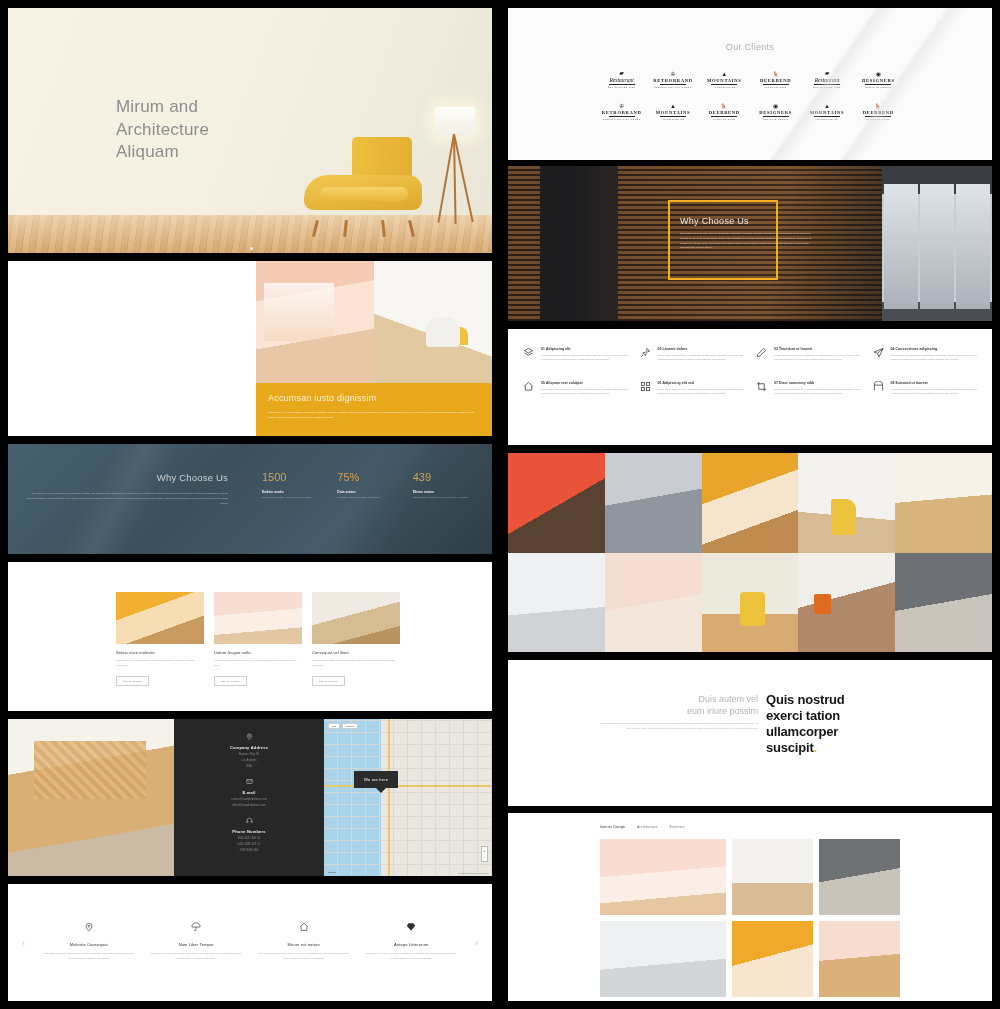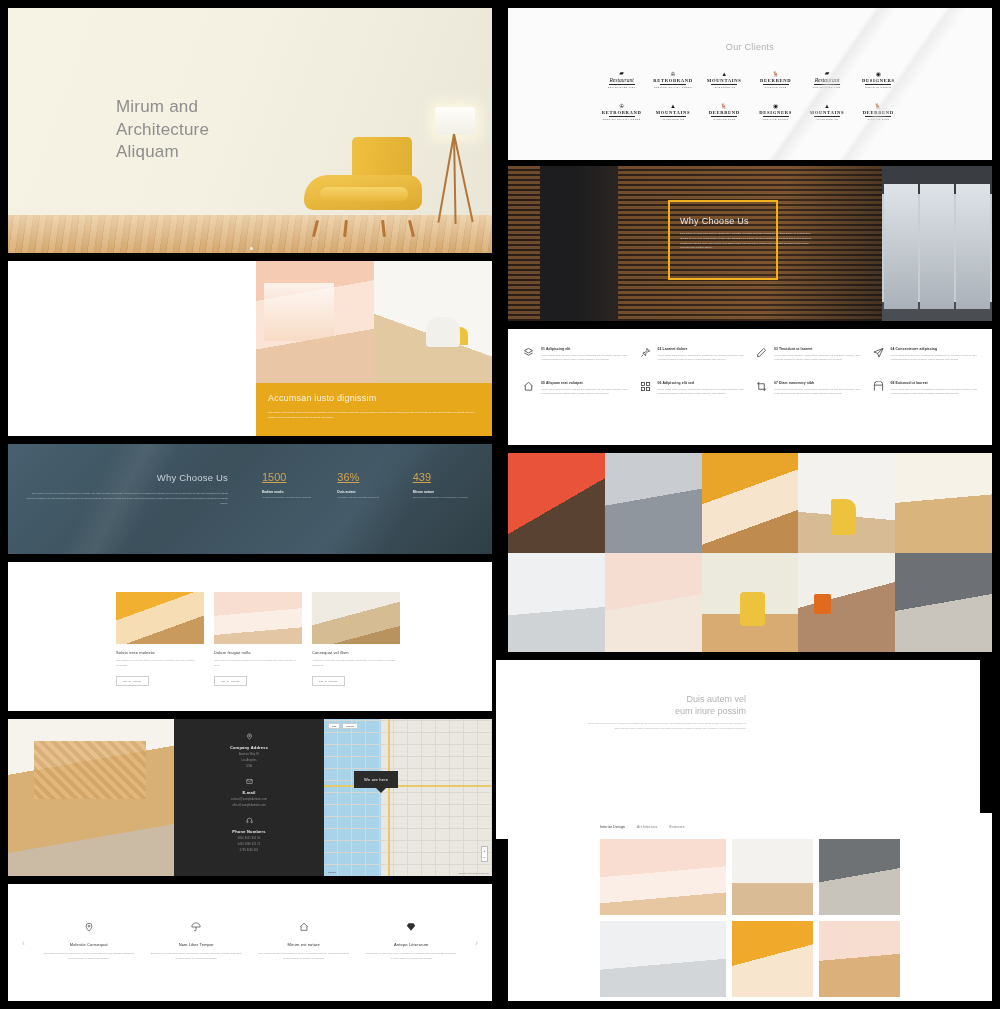--- a/index.html
+++ b/index.html
@@ -226,21 +226,21 @@
     font-size:9.5px; font-weight:300; color:#c9d2d8; letter-spacing:.2px;
   }
   .stats-body {
     position:absolute; right:264px; top:48px; width:206px; text-align:right;
     font-size:2.4px; line-height:2; color:#aebac2;
   }
   .stat-cols {
     position:absolute; left:254px; top:28px; right:14px;
     display:grid; grid-template-columns:repeat(3,1fr); gap:10px;
   }
-  .stat-num { font-size:11px; font-weight:300; color:#cfa34e; line-height:1;text-decoration:underline; }
+  .stat-num { font-size:11px; font-weight:300; color:#cfa34e; line-height:1; }
   .stat-lbl { font-size:3.4px; font-weight:700; color:#e9eef1; margin-top:7px; }
   .stat-desc { font-size:2.4px; line-height:1.85; color:#9fadb6; margin-top:2px; }
 
   
   #cards { left:8px; top:562px; width:484px; height:149px; }
   .card-row {
     position:absolute; left:108px; top:30px;
     display:flex; gap:10px;
   }
   .card { width:88px; }
@@ -280,21 +280,21 @@
   .g8:after{
     content:""; position:absolute; left:40%; top:40%; width:26%; height:34%;
     background:#edc23c; border-radius:4px;
   }
   .g9:after{
     content:""; position:absolute; left:16%; top:42%; width:18%; height:20%;
     background:#e06a1e; border-radius:2px;
   }
 
   
-  #quis { left:496px; top:660px; width:484px; height:179px; }
+  #quis { left:508px; top:660px; width:484px; height:146px; }
   .quis-light {
     position:absolute; left:100px; top:34px; width:150px; text-align:right;
     font-size:9px; font-weight:300; color:#b3b3b3; line-height:1.3;
   }
   .quis-body {
     position:absolute; left:90px; top:62px; width:160px; text-align:right;
     font-size:2.4px; line-height:2.05; color:#ababab;
   }
   .quis-bold {
     position:absolute; left:258px; top:32px; width:200px;
@@ -668,21 +668,21 @@
     <div class="stats-bg"></div>
     <h2 class="stats-head">Why Choose Us</h2>
     <p class="stats-body">Duis autem vel eum iriure dolor in hendrerit in vulputate velit esse molestie consequat, vel illum dolore eu feugiat nulla facilisis at vero eros et accumsan et iusto odio dignissim qui blandit praesent luptatum zzril delenit augue duis dolore te feugait nulla facilisi. Nam liber tempor cum soluta nobis eleifend option congue nihil imperdiet doming id quod mazim placerat facer possim assum.</p>
     <div class="stat-cols">
       <div>
         <div class="stat-num">1500</div>
         <div class="stat-lbl">Eodem modo</div>
         <div class="stat-desc">hendrerit in vulputate, vel illum dolore molestie</div>
       </div>
       <div>
-        <div class="stat-num">36%</div>
+        <div class="stat-num">75%</div>
         <div class="stat-lbl">Duis autem</div>
         <div class="stat-desc">vulputate velit esse molestie consequat</div>
       </div>
       <div>
         <div class="stat-num">439</div>
         <div class="stat-lbl">Mirum notare</div>
         <div class="stat-desc">esse molestie consequat, vel illum dolore eu feugiat</div>
       </div>
     </div>
   </section>
@@ -723,20 +723,26 @@
       <div class="gal g9"></div>
       <div class="gal g10"></div>
     </div>
   </section>
 
   <section class="panel" id="quis">
     <h2 class="quis-light">
       <span>Duis autem vel</span><br><span>eum iriure possim</span>
     </h2>
     <p class="quis-body">Lorem ipsum dolor sit amet, consectetuer adipiscing elit, sed diam nonummy nibh euismod tincidunt ut laoreet dolore magna aliquam erat volutpat. Ut wisi enim ad minim veniam, quis nostrud exerci tation ullamcorper suscipit lobortis nisl ut aliquip ex ea commodo consequat.</p>
+    <h2 class="quis-bold">
+      <span>Quis nostrud</span><br>
+      <span>exerci tation</span><br>
+      <span>ullamcorper</span><br>
+      <span>suscipit</span><span class="quis-dot">.</span>
+    </h2>
   </section>
 
   <section class="panel" id="contact">
     <div class="contact-photo"></div>
     <div class="contact-mid">
       <div class="ct-block">
         <div class="ct-icon">
           <svg viewBox="0 0 24 24" fill="none" stroke="currentColor" stroke-width="1.7">
               <path d="M12 22s7-7.2 7-12a7 7 0 10-14 0c0 4.8 7 12 7 12z"></path>
               <circle cx="12" cy="10" r="2.5"></circle>

